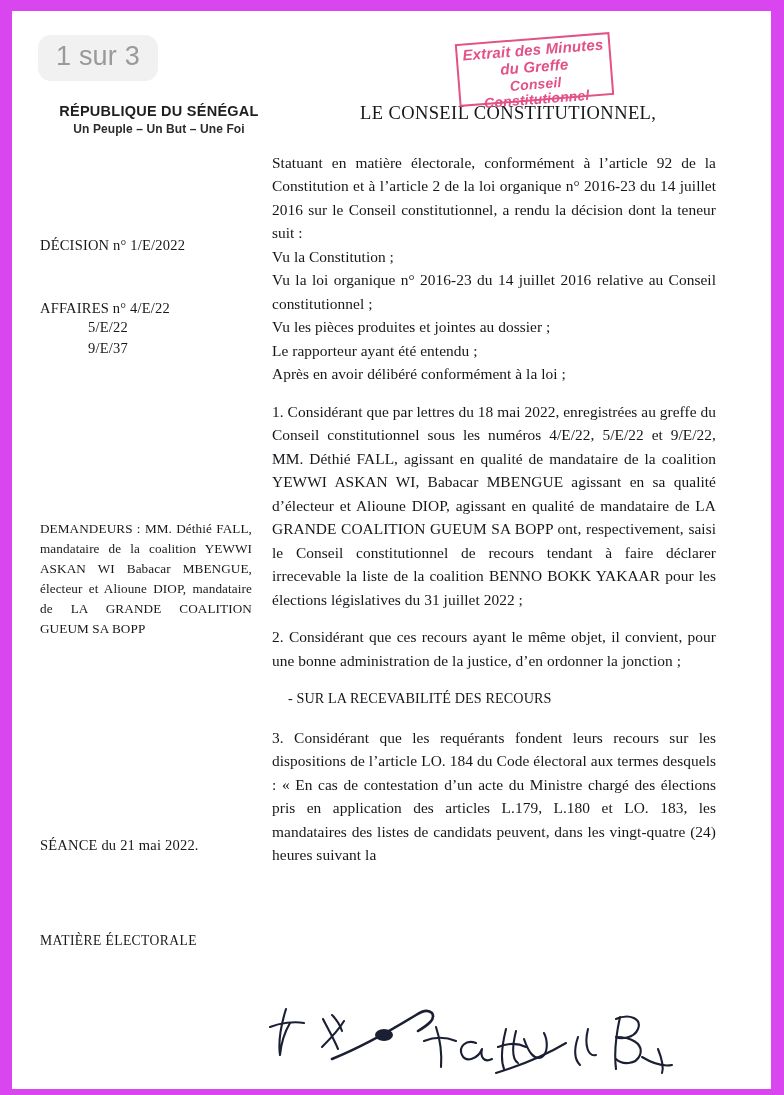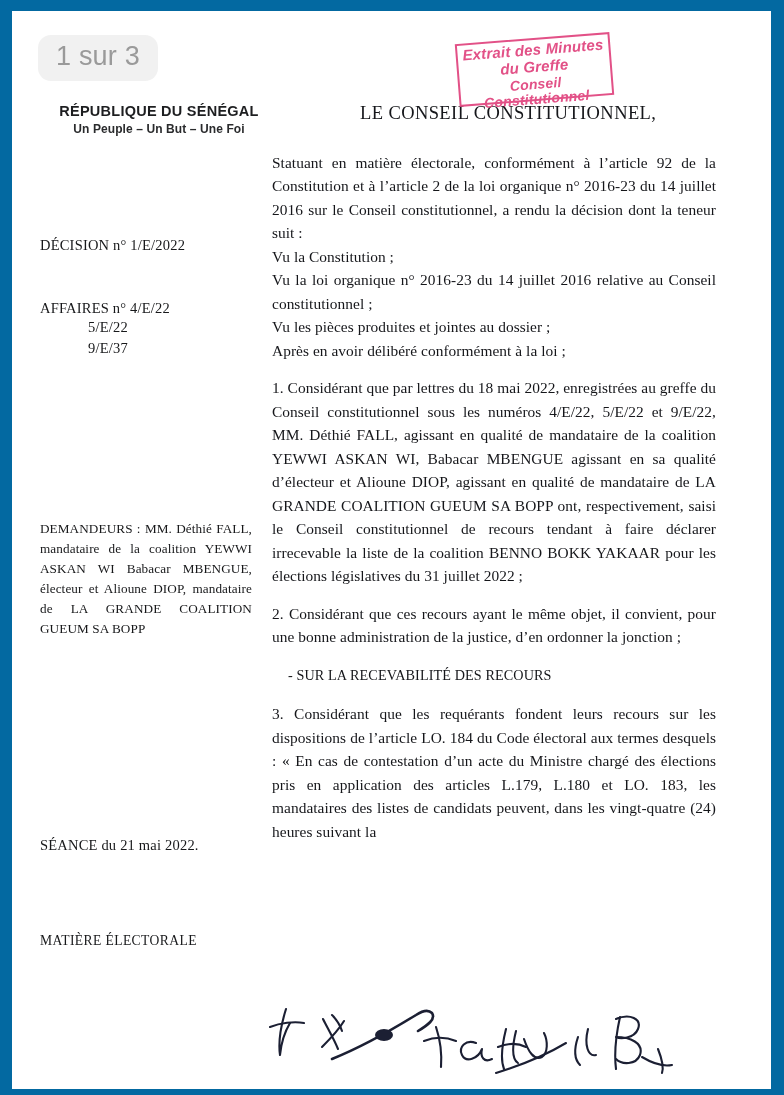--- a/index.html
+++ b/index.html
@@ -14,21 +14,21 @@
     font-family: "Liberation Serif", serif;
     color: #17181a;
     overflow: hidden;
   }
 
   
   .viewer {
     position: relative;
     width: 784px;
     height: 1095px;
-    background: #0369a1;
+    background: #d946ef;
     box-sizing: border-box;
   }
   .page-sheet {
     position: absolute;
     left: 12px;
     top: 11px;
     right: 13px;
     bottom: 6px;
     background: #ffffff;
     overflow: hidden;
@@ -225,20 +225,21 @@
         <div class="lc-block lc-matiere">MATIÈRE ÉLECTORALE</div>
       </div>
 
       <div class="body-col">
 
         <p class="para">Statuant en matière électorale, conformément à l’article 92 de la Constitution et à l’article 2 de la loi organique n° 2016-23 du 14 juillet 2016 sur le Conseil constitutionnel, a rendu la décision dont la teneur suit :</p>
 
         <p class="para nojust">Vu la Constitution ;</p>
         <p class="para">Vu la loi organique n° 2016-23 du 14 juillet 2016 relative au Conseil constitutionnel ;</p>
         <p class="para nojust">Vu les pièces produites et jointes au dossier ;</p>
+        <p class="para nojust">Le rapporteur ayant été entendu ;</p>
         <p class="para nojust">Après en avoir délibéré conformément à la loi ;</p>
 
         <p class="para gap-before">1. Considérant que par lettres du 18 mai 2022, enregistrées au greffe du Conseil constitutionnel sous les numéros 4/E/22, 5/E/22 et 9/E/22, MM. Déthié FALL, agissant en qualité de mandataire de la coalition YEWWI ASKAN WI, Babacar MBENGUE agissant en sa qualité d’électeur et Alioune DIOP, agissant en qualité de mandataire de LA GRANDE COALITION GUEUM SA BOPP ont, respectivement, saisi le Conseil constitutionnel  de recours tendant à faire déclarer irrecevable la liste de la coalition BENNO BOKK YAKAAR pour les élections législatives du 31 juillet 2022 ;</p>
 
         <p class="para gap-before">2. Considérant que ces recours ayant le même objet, il convient, pour une bonne administration de la justice, d’en ordonner la jonction ;</p>
 
         <p class="section-head gap-before">- SUR LA RECEVABILITÉ DES RECOURS</p>
 
         <p class="para gap-before">3. Considérant que les requérants fondent leurs recours sur les dispositions de l’article LO. 184 du Code électoral aux termes desquels : « En cas de contestation d’un acte du Ministre chargé des élections pris en application des articles L.179, L.180 et LO. 183, les mandataires des listes de candidats peuvent, dans les vingt-quatre (24) heures suivant la</p>
       </div>

